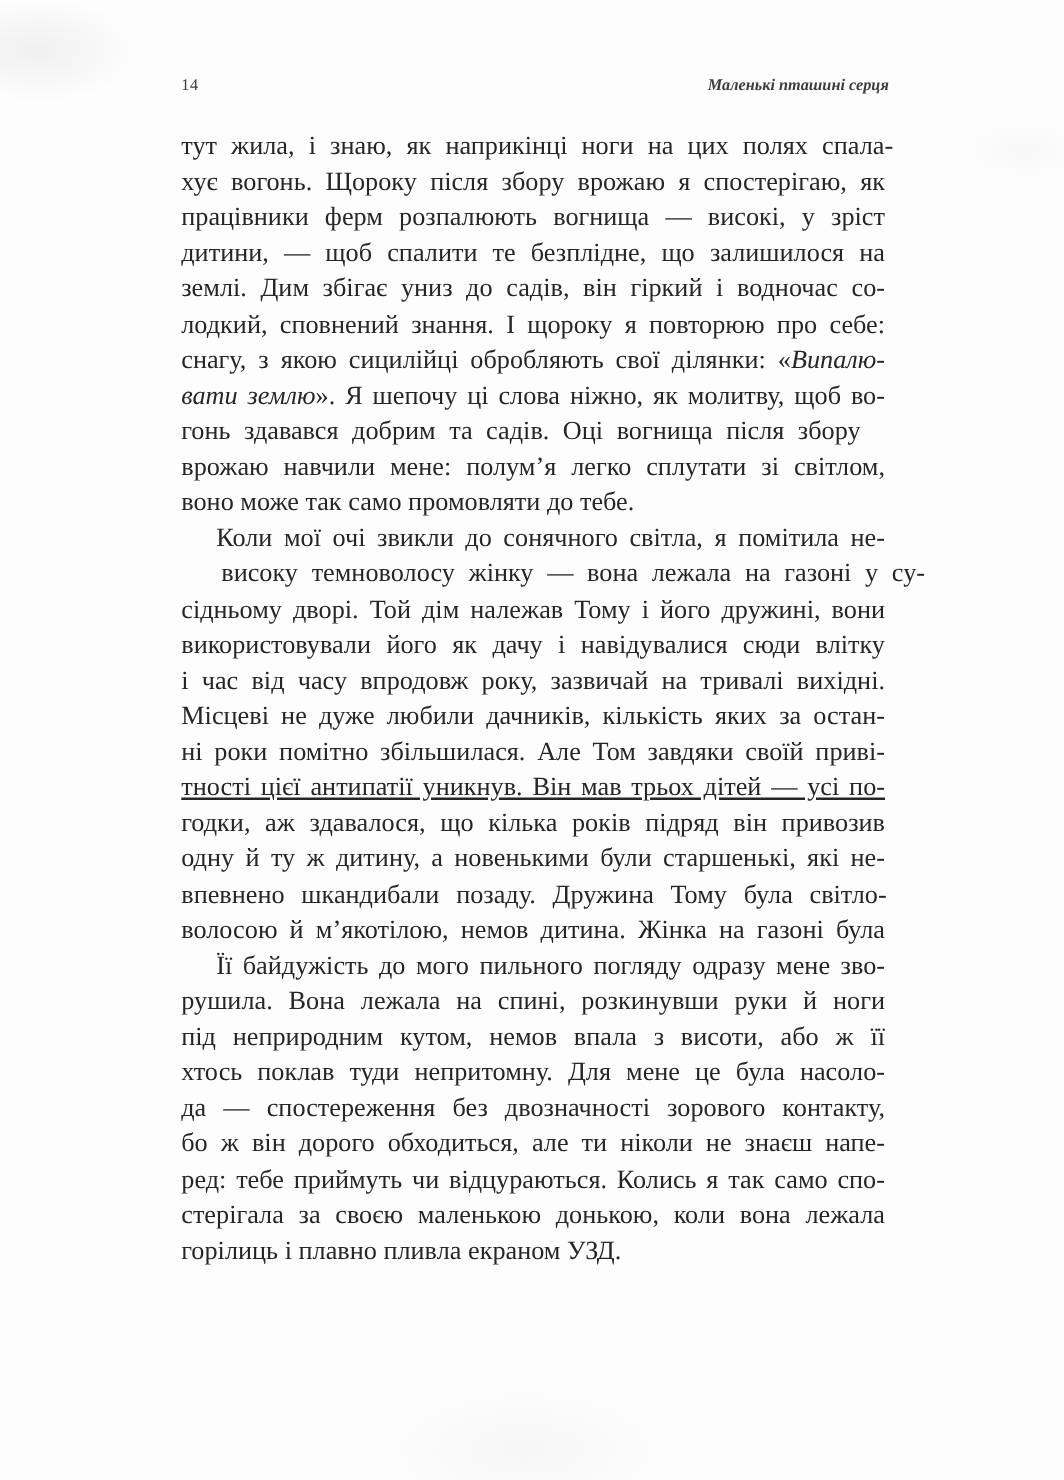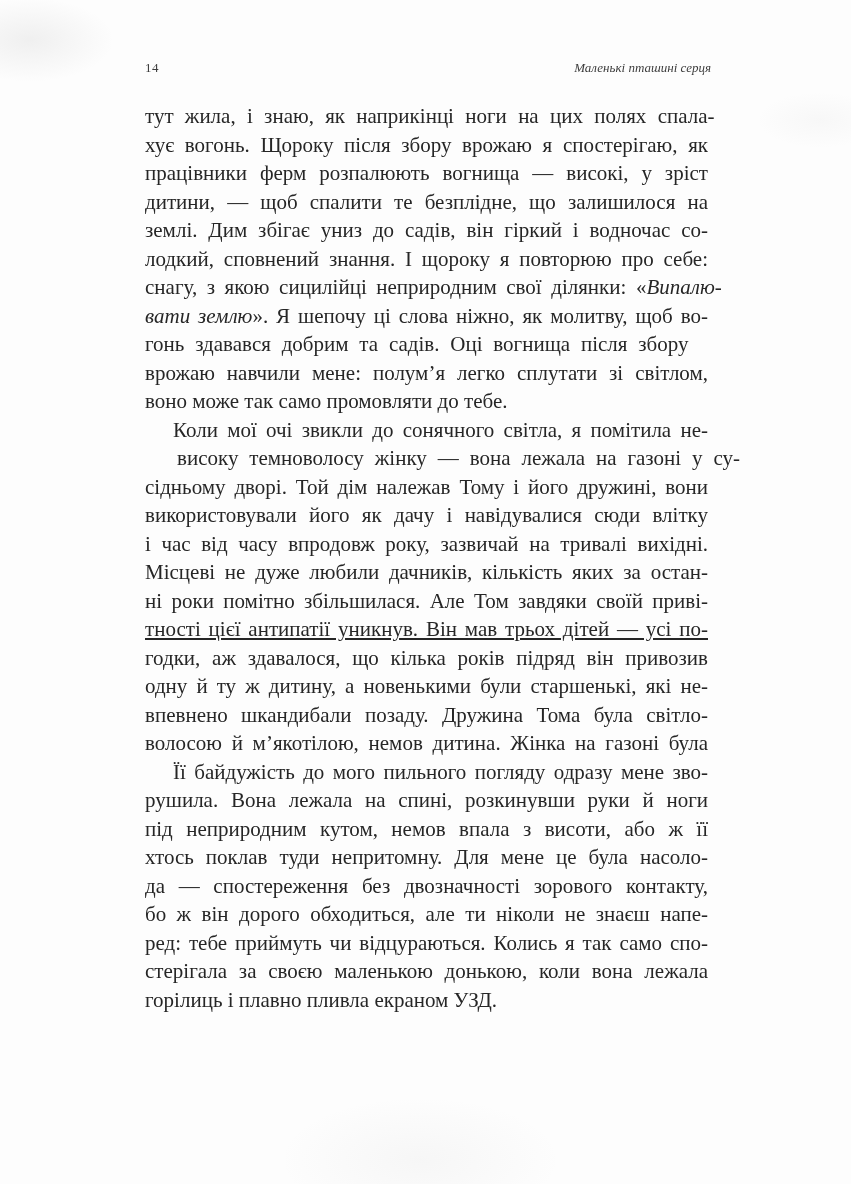--- a/index.html
+++ b/index.html
@@ -35,20 +35,21 @@
     color: var(--header-text, #3d3d3d);
     font-size: 13px;
     line-height: 22px;
   }
   .pagenum {
     font-style: normal;
     letter-spacing: 0.5px;
   }
   .runtitle {
     font-style: italic;
+    font-weight: bold;
   }
   .textblock {
     position: absolute;
     left: 145px;
     top: 102px;
     width: 563px;
     color: var(--body-text, #262626);
     font-size: 21px;
   }
   .paragraph {
@@ -78,38 +79,38 @@
 </header>
 
 <main class="textblock" id="textblock">
     <div class="paragraph">
       <div class="line j"><span class="ls" style="word-spacing: 6.04531px;"><span>тут жила, і знаю, як наприкінці ноги на цих полях спала-</span></span></div>
       <div class="line j"><span class="ls" style="word-spacing: 5.37305px;"><span>хує вогонь. Щороку після збору врожаю я спостерігаю, як</span></span></div>
       <div class="line j"><span class="ls" style="word-spacing: 7.6808px;"><span>працівники ферм розпалюють вогнища — високі, у зріст</span></span></div>
       <div class="line j"><span class="ls" style="word-spacing: 6.86328px;"><span>дитини, — щоб спалити те безплідне, що залишилося на</span></span></div>
       <div class="line j"><span class="ls" style="word-spacing: 5.63594px;"><span>землі. Дим збігає униз до садів, він гіркий і водночас со-</span></span></div>
       <div class="line j"><span class="ls" style="word-spacing: 4.58594px;"><span>лодкий, сповнений знання. І щороку я повторюю про себе:</span></span></div>
-      <div class="line j"><span class="ls" style="word-spacing: 4.30134px;"><span>снагу, з якою сицилійці неприродним свої ділянки: «</span><span class="it">Випалю-</span></span></div>
+      <div class="line j"><span class="ls" style="word-spacing: 4.30134px;"><span>снагу, з якою сицилійці обробляють свої ділянки: «</span><span class="it">Випалю-</span></span></div>
       <div class="line j"><span class="ls" style="word-spacing: 2.68438px;"><span class="it">вати землю</span><span>». Я шепочу ці слова ніжно, як молитву, щоб во-</span></span></div>
       <div class="line j"><span class="ls" style="word-spacing: 5.54688px;"><span>гонь здавався добрим та садів. Оці вогнища після збору</span></span></div>
       <div class="line j"><span class="ls" style="word-spacing: 6.69196px;"><span>врожаю навчили мене: полум’я легко сплутати зі світлом,</span></span></div>
       <div class="line"><span class="ls"><span>воно може так само промовляти до тебе.</span></span></div>
     </div>
     <div class="paragraph">
       <div class="line j" style="padding-left: 28px;"><span class="ls" style="word-spacing: 4.00347px;"><span>Коли мої очі звикли до сонячного світла, я помітила не-</span></span></div>
       <div class="line j"><span class="ls" style="word-spacing: 5.67708px; margin-left: 32px;"><span>високу темноволосу жінку — вона лежала на газоні у су-</span></span></div>
       <div class="line j"><span class="ls" style="word-spacing: 3.59201px;"><span>сідньому дворі. Той дім належав Тому і його дружині, вони</span></span></div>
       <div class="line j"><span class="ls" style="word-spacing: 7.06473px;"><span>використовували його як дачу і навідувалися сюди влітку</span></span></div>
       <div class="line j"><span class="ls" style="word-spacing: 5.31771px;"><span>і час від часу впродовж року, зазвичай на тривалі вихідні.</span></span></div>
       <div class="line j"><span class="ls" style="word-spacing: 4.48438px;"><span>Місцеві не дуже любили дачників, кількість яких за остан-</span></span></div>
       <div class="line j"><span class="ls" style="word-spacing: 4.12695px;"><span>ні роки помітно збільшилася. Але Том завдяки своїй приві-</span></span></div>
       <div class="line j"><span class="ls" style="word-spacing: 2.57969px; text-decoration: underline;"><span>тності цієї антипатії уникнув. Він мав трьох дітей — усі по-</span></span></div>
       <div class="line j"><span class="ls" style="word-spacing: 6.47461px;"><span>годки, аж здавалося, що кілька років підряд він привозив</span></span></div>
       <div class="line j"><span class="ls" style="word-spacing: 3.825px;"><span>одну й ту ж дитину, а новенькими були старшенькі, які не-</span></span></div>
-      <div class="line j"><span class="ls" style="word-spacing: 8.13802px;"><span>впевнено шкандибали позаду. Дружина Тома була світло-</span></span></div>
+      <div class="line j"><span class="ls" style="word-spacing: 8.13802px;"><span>впевнено шкандибали позаду. Дружина Тому була світло-</span></span></div>
       <div class="line j"><span class="ls" style="word-spacing: 4.43945px;"><span>волосою й м’якотілою, немов дитина. Жінка на газоні була</span></span></div>
     </div>
     <div class="paragraph">
       <div class="line j" style="padding-left: 28px;"><span class="ls" style="word-spacing: 3.13477px;"><span>Її байдужість до мого пильного погляду одразу мене зво-</span></span></div>
       <div class="line j"><span class="ls" style="word-spacing: 7.45703px;"><span>рушила. Вона лежала на спині, розкинувши руки й ноги</span></span></div>
       <div class="line j"><span class="ls" style="word-spacing: 8.17708px;"><span>під неприродним кутом, немов впала з висоти, або ж її</span></span></div>
       <div class="line j"><span class="ls" style="word-spacing: 6.78711px;"><span>хтось поклав туди непритомну. Для мене це була насоло-</span></span></div>
       <div class="line j"><span class="ls" style="word-spacing: 8.42188px;"><span>да — спостереження без двозначності зорового контакту,</span></span></div>
       <div class="line j"><span class="ls" style="word-spacing: 5.18438px;"><span>бо ж він дорого обходиться, але ти ніколи не знаєш напе-</span></span></div>
       <div class="line j"><span class="ls" style="word-spacing: 2.59375px;"><span>ред: тебе приймуть чи відцураються. Колись я так само спо-</span></span></div>

